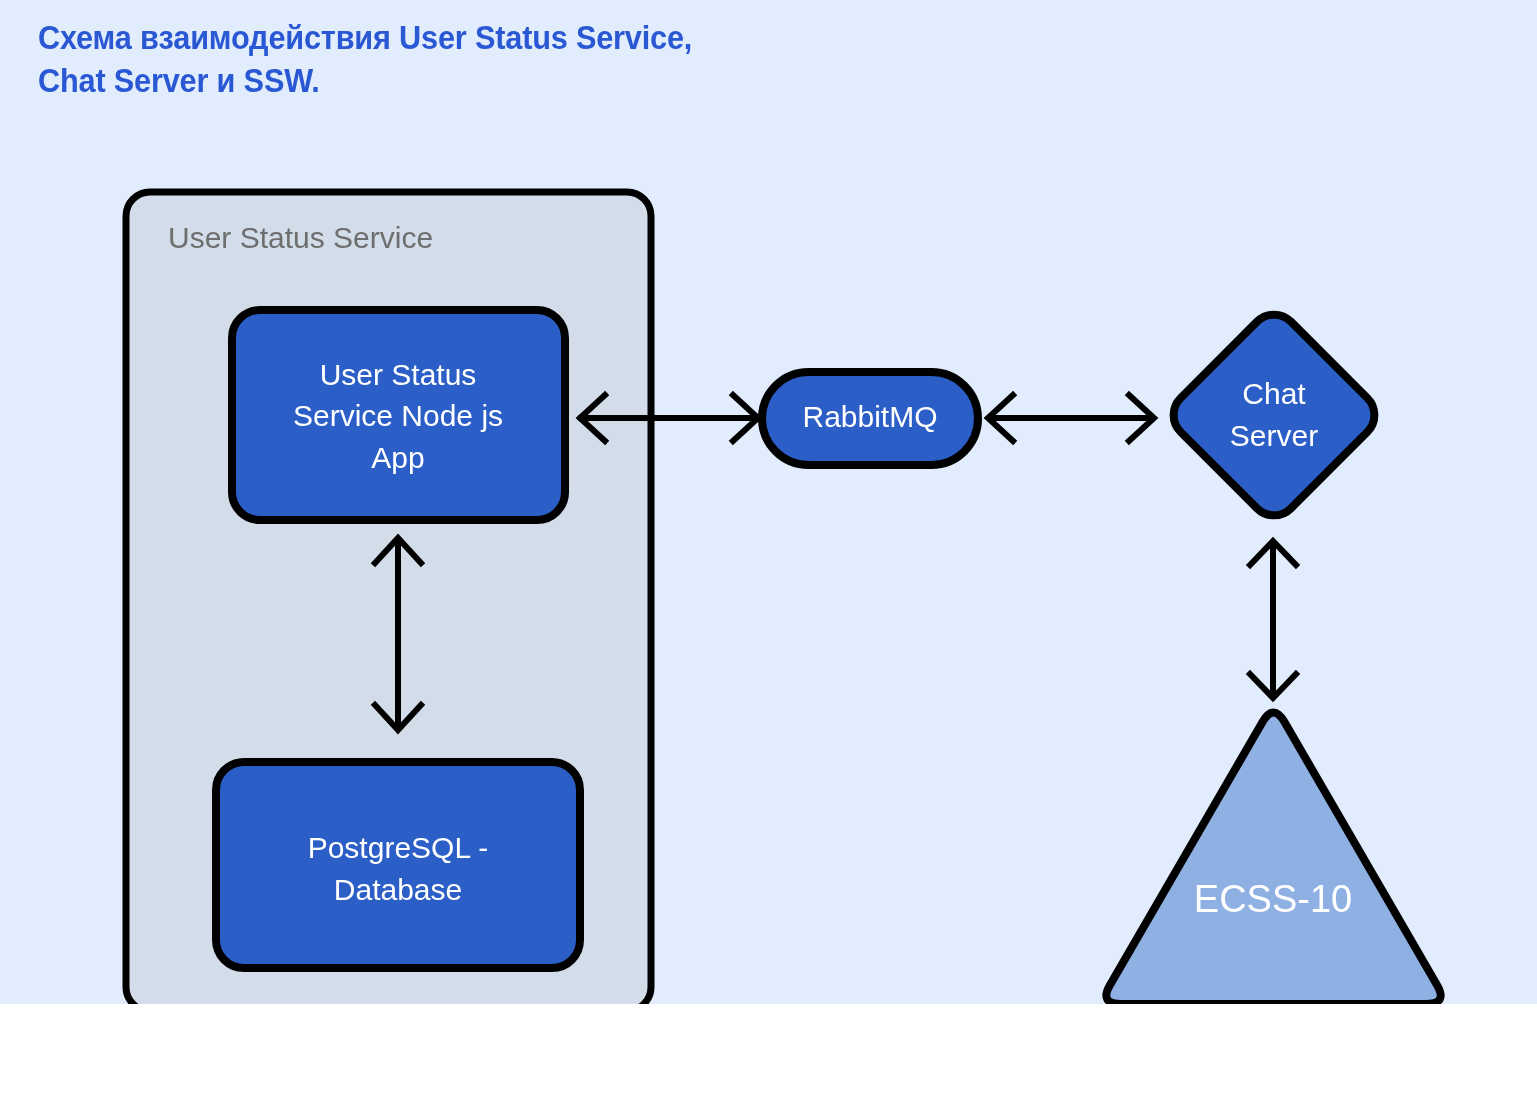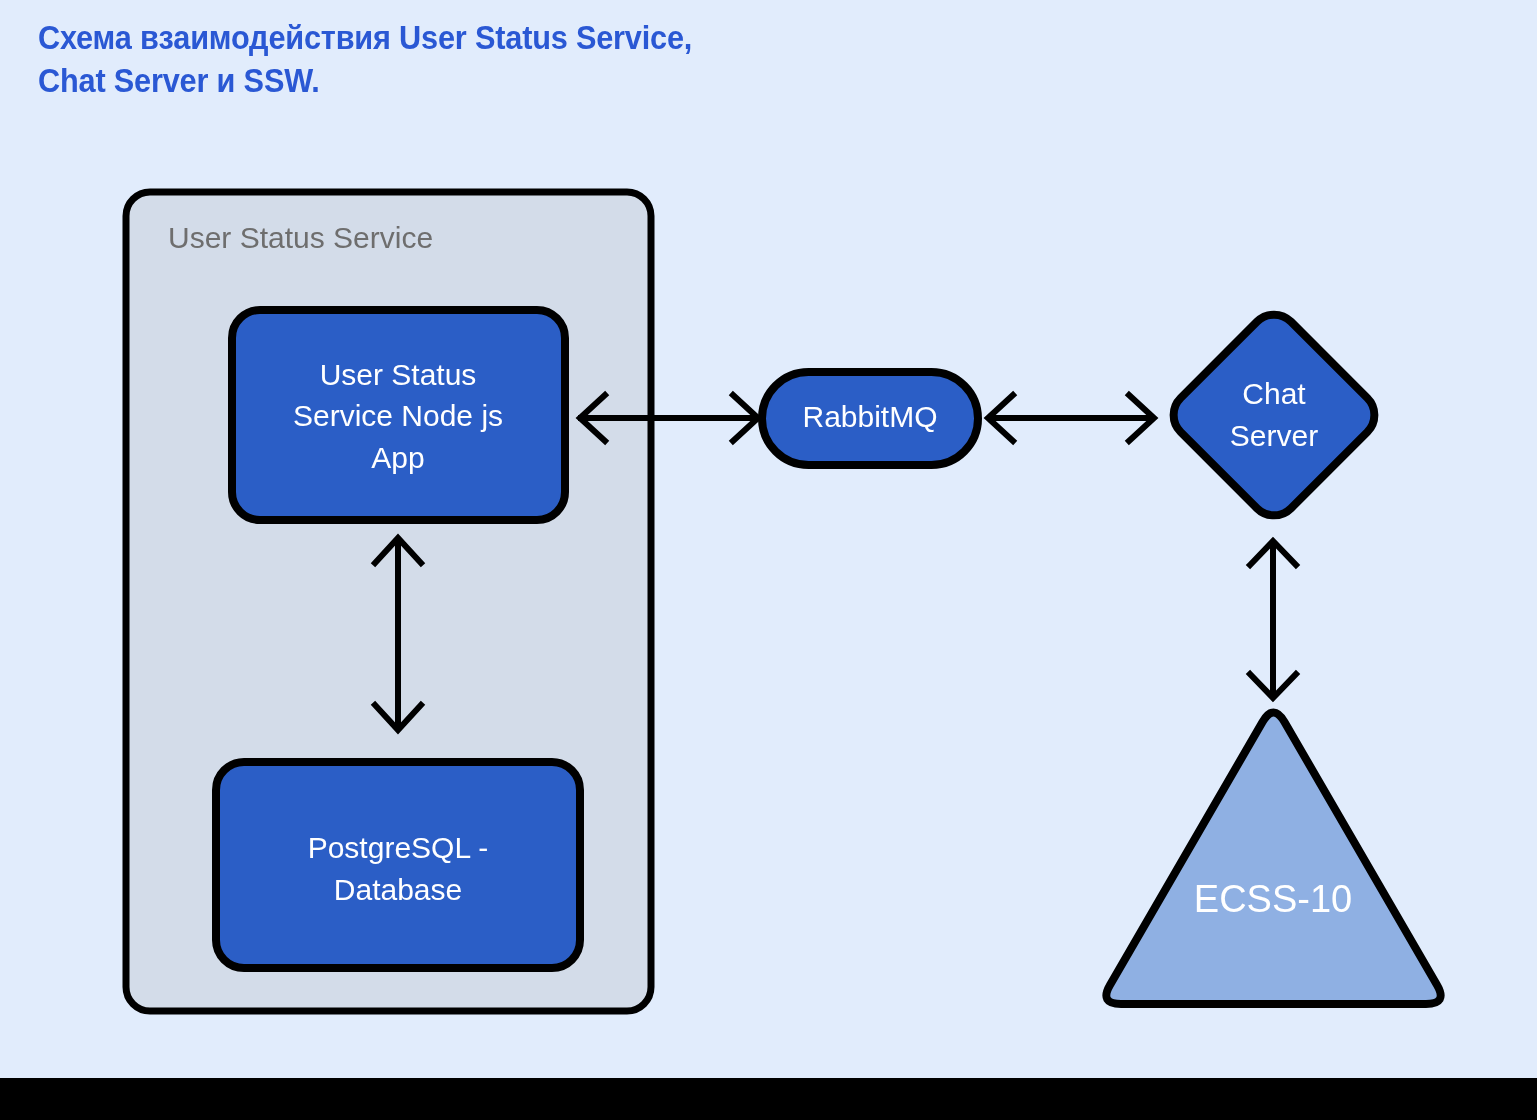--- a/index.html
+++ b/index.html
@@ -3,21 +3,21 @@
 <meta charset="utf-8">
 <style>
   html, body {
     margin: 0;
     padding: 0;
     background: #ffffff;
   }
   #canvas {
     position: relative;
     width: 1537px;
-    height: 1120px;
+    height: 1004px;
     overflow: hidden;
     font-family: "Liberation Sans", sans-serif;
   }
   #bg-fill {
     position: absolute;
     left: 0; top: 0;
     width: 1537px;
     height: 1078px;
     background: #e1ecfc;
   }

